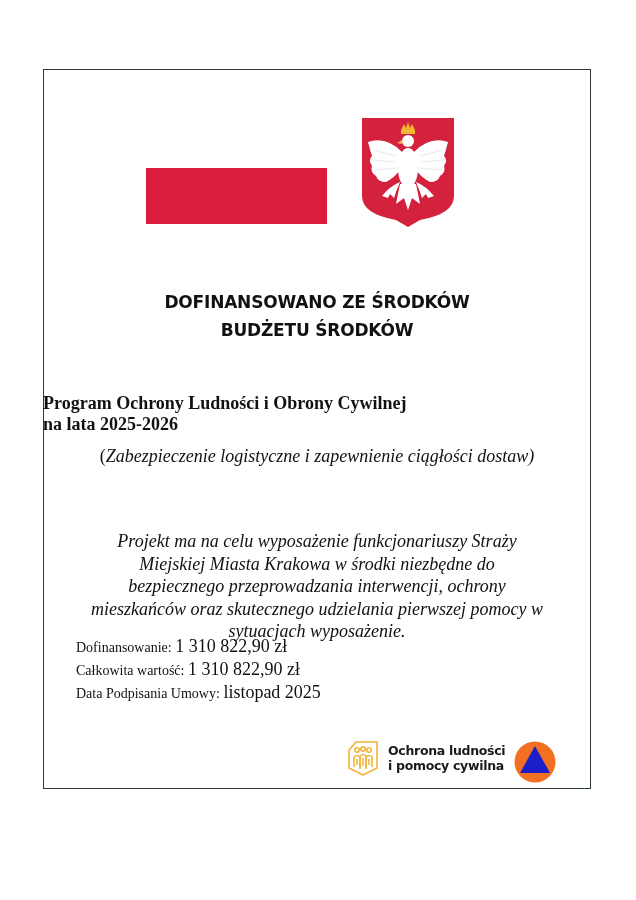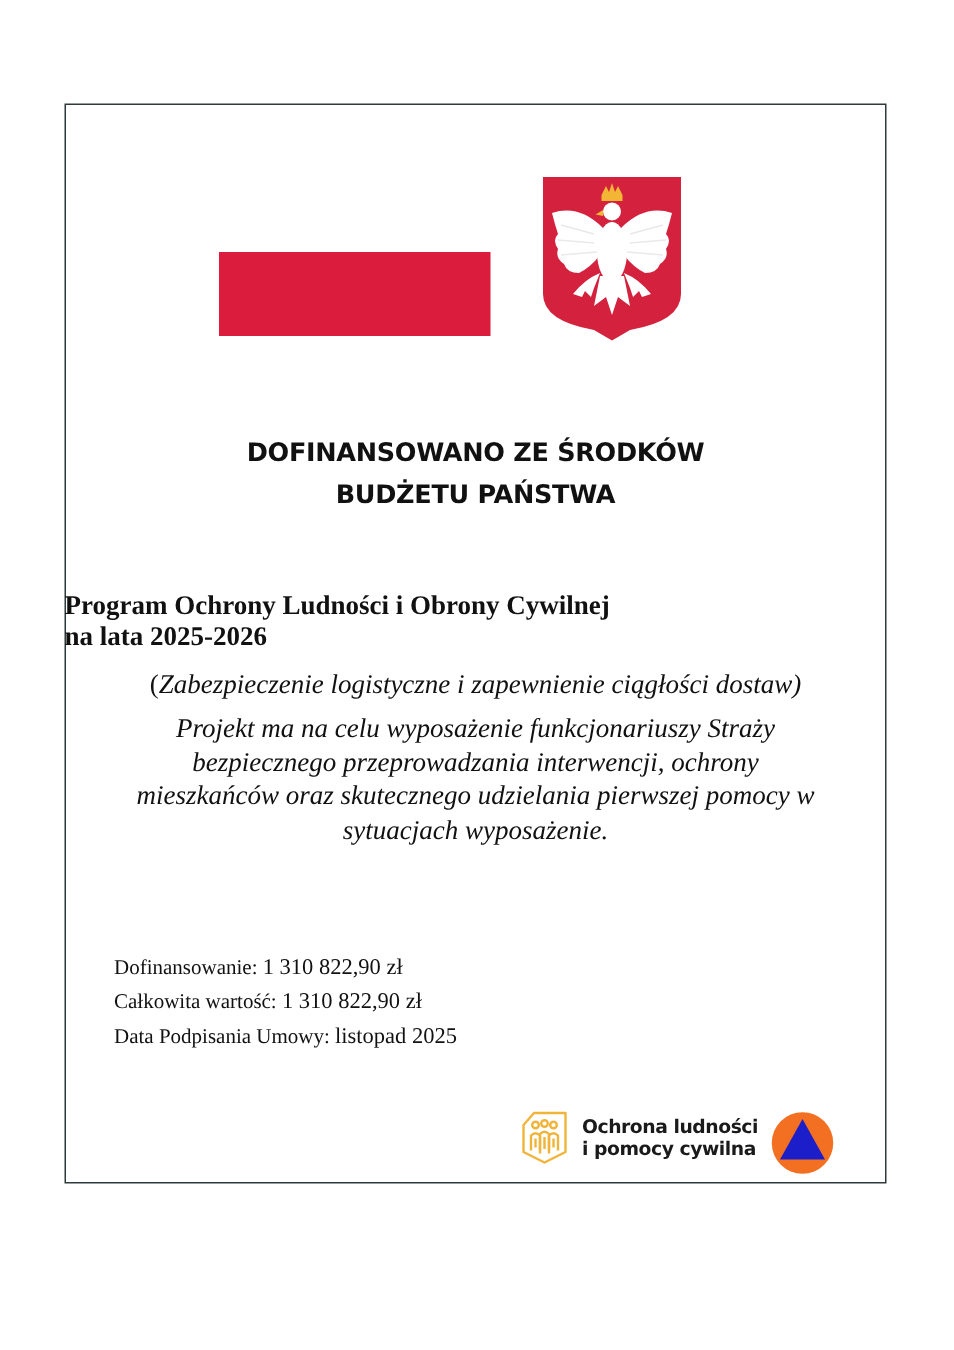--- a/index.html
+++ b/index.html
@@ -75,21 +75,21 @@
       line-height: 22px;
       color: #111;
     }
     .subtitle .paren {
       font-style: normal;
     }
     .description {
       position: absolute;
       left: 63px;
       width: 508px;
-      top: 474px;
+      top: 530px;
       text-align: center;
       font-family: "Liberation Serif", serif;
       font-style: italic;
       font-size: 18px;
       line-height: 22.5px;
       color: #111;
     }
     .details {
       position: absolute;
       left: 76px;
@@ -98,21 +98,21 @@
       color: #111;
     }
     .details .row {
       height: 23px;
       white-space: nowrap;
     }
     .details .label {
       font-size: 14px;
     }
     .details .value {
-      font-size: 15px;
+      font-size: 18px;
       margin-top: 28px;
     }
     .ocl-logo {
       position: absolute;
       left: 346px;
       top: 739px;
       width: 34px;
       height: 38px;
     }
     .ocl-text {
@@ -160,32 +160,33 @@
 
   <path d="M40 66 Q30 70 22 80 L28 82 L30 78 L34 82 L36 76 Z" fill="#fff"></path>
   <path d="M56 66 Q66 70 74 80 L68 82 L66 78 L62 82 L60 76 Z" fill="#fff"></path>
 
   <path d="M14 34 L36 40 M12 44 L36 46 M14 54 L38 52" stroke="#e9e9e9" stroke-width="1" fill="none"></path>
   <path d="M82 34 L60 40 M84 44 L60 46 M82 54 L58 52" stroke="#e9e9e9" stroke-width="1" fill="none"></path>
 </svg>
 
 <div class="heading">
   <div>DOFINANSOWANO ZE ŚRODKÓW</div>
-  <div>BUDŻETU PAŃSTWA</div>
+  <div>BUDŻETU ŚRODKÓW</div>
 </div>
 
 <div class="program">
   <div>Program Ochrony Ludności i Obrony Cywilnej</div>
   <div>na lata 2025-2026</div>
 </div>
 
 <div class="subtitle"><span class="paren">(</span><span>Zabezpieczenie logistyczne i zapewnienie ciągłości dostaw)</span></div>
 
 <div class="description">
   <div>Projekt ma na celu wyposażenie funkcjonariuszy Straży</div>
+  <div>Miejskiej Miasta Krakowa w środki niezbędne do</div>
   <div>bezpiecznego przeprowadzania interwencji, ochrony</div>
   <div>mieszkańców oraz skutecznego udzielania pierwszej pomocy w</div>
   <div>sytuacjach wyposażenie.</div>
 </div>
 
 <div class="details">
   <div class="row">
     <span class="label">Dofinansowanie: </span><span class="value">1 310 822,90 zł</span>
   </div>
   <div class="row">

